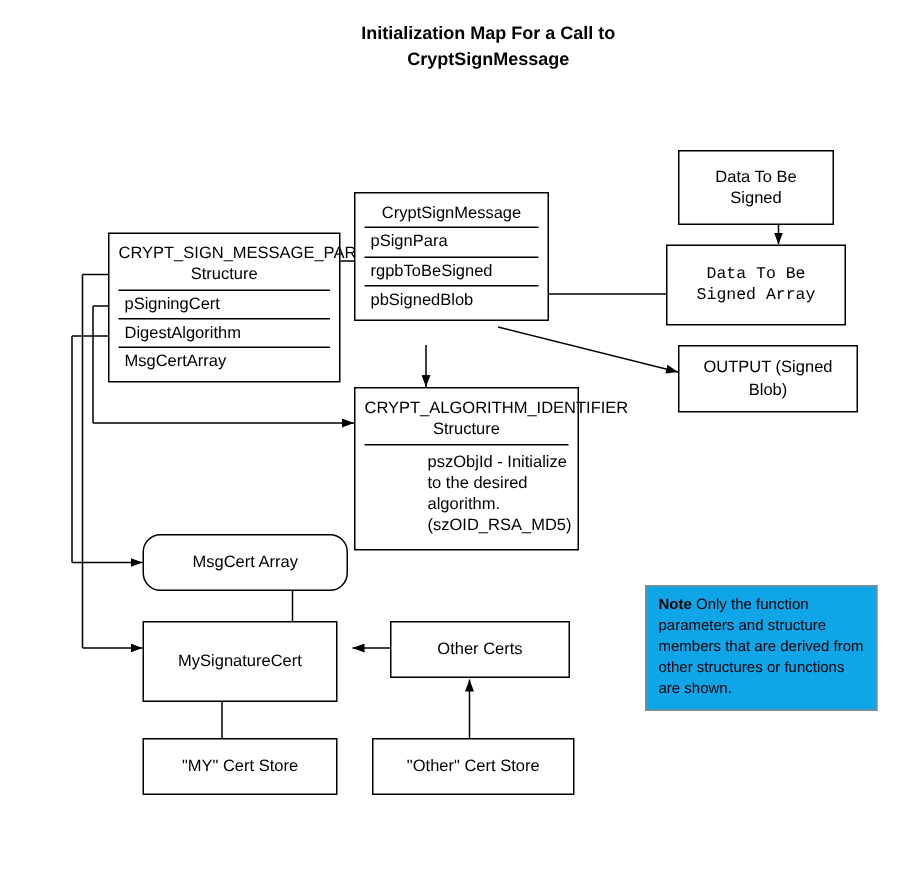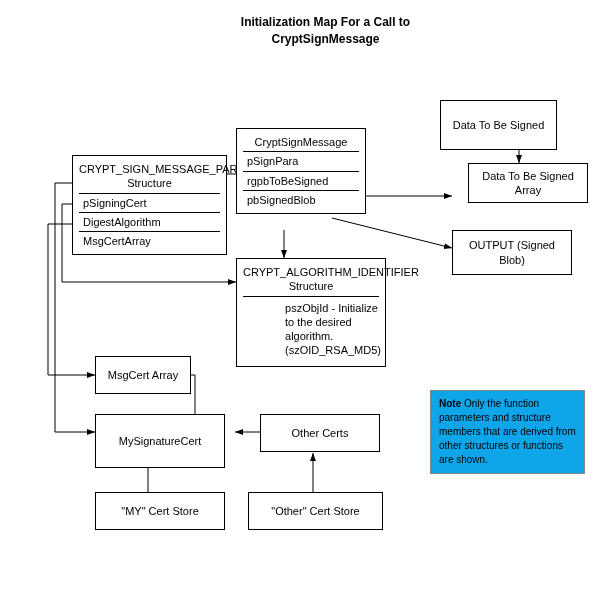--- a/index.html
+++ b/index.html
@@ -158,42 +158,42 @@
     <div class="box-header">
       <span>CryptSignMessage</span>
     </div>
     <div class="box-rows">
       <div class="box-row">pSignPara</div>
       <div class="box-row">rgpbToBeSigned</div>
       <div class="box-row">pbSignedBlob</div>
     </div>
   </div>
 
-  <div class="box" style="left:440px;top:100px;width:117px;height:50px;">
+  <div class="box" style="left:452px;top:100px;width:104px;height:50px;">
     <span>Data To Be Signed</span>
   </div>
 
-  <div class="box" style="left:468px;top:163px;width:120px;height:40px;">
+  <div class="box" style="left:444px;top:163px;width:120px;height:54px;font-family:Liberation Mono, monospace;">
     <span>Data To Be Signed Array</span>
   </div>
 
   <div class="box" style="left:452px;top:230px;width:120px;height:45px;">
     <span>OUTPUT (Signed Blob)</span>
   </div>
 
   <div class="box" style="left:236px;top:258px;width:150px;min-height:90px;">
     <div class="box-header">
       <span>CRYPT_ALGORITHM_IDENTIFIER Structure</span>
     </div>
     <div style="padding:4px 6px;text-align:left;margin-left:44px;">
       <span>pszObjId - Initialize to the desired algorithm. (szOID_RSA_MD5)</span>
     </div>
   </div>
 
-  <div class="box" style="left:95px;top:356px;width:96px;height:38px;">
+  <div class="box" style="left:95px;top:356px;width:137px;height:38px;border-radius:12px;">
     <span>MsgCert Array</span>
   </div>
 
   <div class="box" style="left:95px;top:414px;width:130px;height:54px;">
     <span>MySignatureCert</span>
   </div>
 
   <div class="box" style="left:260px;top:414px;width:120px;height:38px;">
     <span>Other Certs</span>
   </div>

